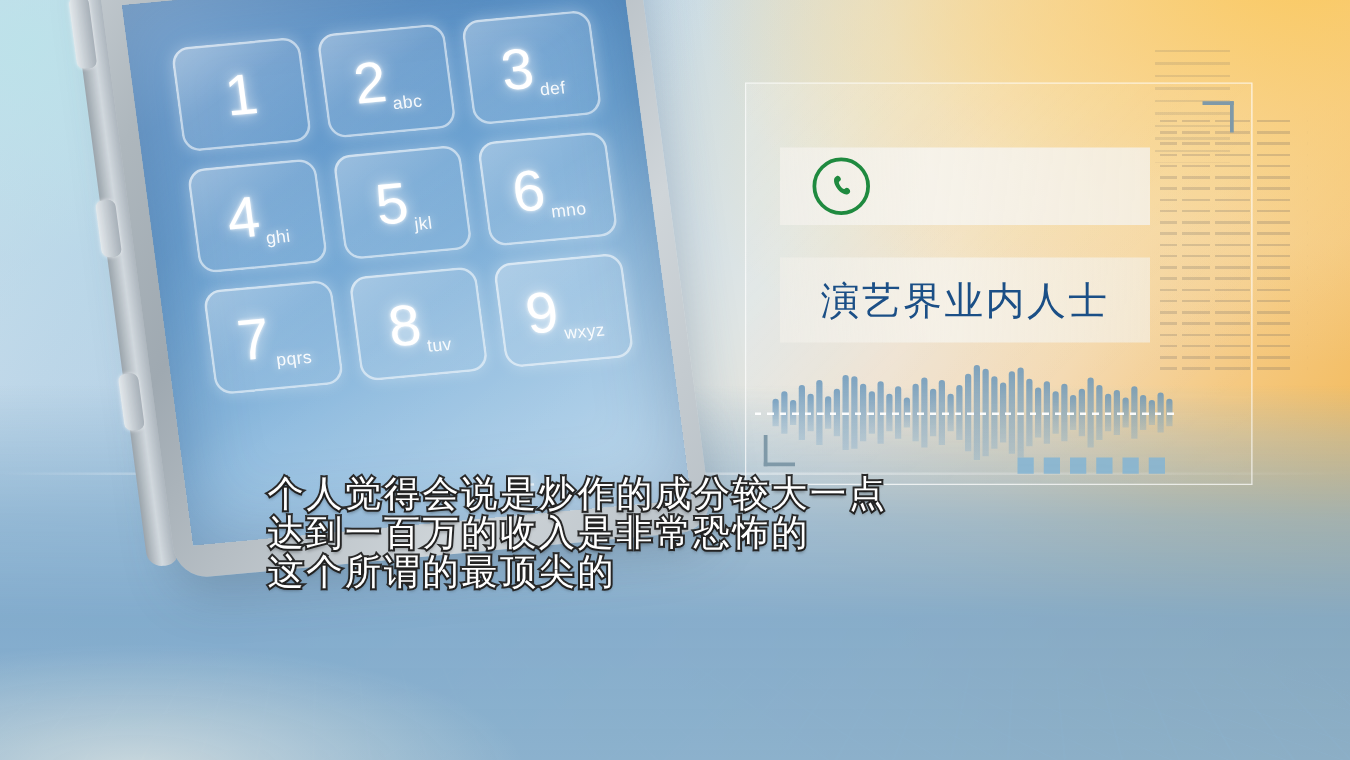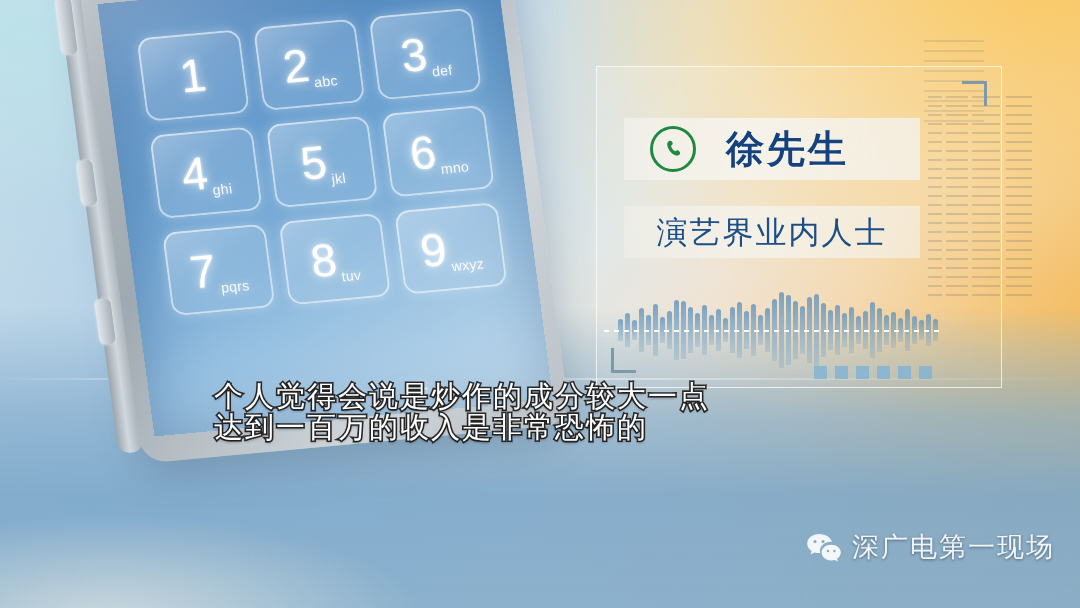--- a/index.html
+++ b/index.html
@@ -198,21 +198,21 @@
   }
   .phone-badge svg{display:block;}
   .name-text{
     margin-left:30px;
     font-size:38px;font-weight:bold;color:#14427e;
     letter-spacing:3px;line-height:1;
     text-shadow:0 1px 0 rgba(255,255,255,.5);
   }
 
   .role-panel{
-    position:absolute;left:624px;top:206px;width:296px;height:52px;
+    position:absolute;left:624px;top:206px;width:296px;height:68px;
     background:linear-gradient(to right, rgba(242,240,234,.58) 0%, rgba(246,244,238,.78) 45%, rgba(243,240,232,.66) 100%);
     display:flex;align-items:center;justify-content:center;
   }
   .role-text{
     font-size:31px;color:#1b4f86;letter-spacing:2px;line-height:1;
   }
 
   
   .subs{
     position:absolute;left:214px;top:381px;
@@ -372,39 +372,26 @@
       <div class="wf-sq"></div>
       <div class="wf-sq"></div>
     </div>
 
   <div class="name-panel">
     <span class="phone-badge">
       <svg width="22" height="22" viewBox="0 0 24 24" aria-hidden="true">
         <path d="M7.8 3.2c1.6-.9 3 .4 3.6 1.6.6 1.2.2 2.1-.6 2.7-.8.6-1.1 1-.7 2.1.5 1.4 1.6 3 2.9 4.1 1.1 1 1.6.8 2.3.2.8-.7 1.8-.9 2.9-.1 1.2.9 2.2 2.4 1.2 3.8-1 1.5-3 1.9-4.9 1.2-2.4-.9-4.8-3-6.4-5.3C6.4 11 5.5 8.4 5.7 6.3c.1-1.3.8-2.4 2.1-3.1z" fill="#1f8a3f"></path>
       </svg>
     </span>
-    <span class="name-text">徐先生</span>
   </div>
 
   <div class="role-panel">
     <span class="role-text">演艺界业内人士</span>
   </div>
 
   <div class="subs" id="subs">
       <div class="sub-line">个人觉得会说是炒作的成分较大一点</div>
       <div class="sub-line">达到一百万的收入是非常恐怖的</div>
+      <div class="sub-line">这个所谓的最顶尖的</div>
     </div>
 
-  <div class="watermark">
-    <span class="wechat-icon">
-      <svg width="36" height="30" viewBox="0 0 36 30" aria-hidden="true">
-        <path d="M13 2C6.4 2 1.2 6.3 1.2 11.6c0 3 1.7 5.6 4.4 7.4l-1.1 3.4 3.9-2c1.4.4 2.9.6 4.6.6.4 0 .8 0 1.2-.1-.2-.7-.3-1.4-.3-2.1 0-5 4.9-9 10.9-9 .4 0 .8 0 1.2.1C24.9 5.6 19.5 2 13 2z" fill="#f4f7f9"></path>
-        <ellipse cx="9" cy="9.4" rx="1.5" ry="1.5" fill="#8aa7bd"></ellipse>
-        <ellipse cx="17" cy="9.4" rx="1.5" ry="1.5" fill="#8aa7bd"></ellipse>
-        <path d="M34.8 20.6c0-4.3-4.3-7.8-9.6-7.8s-9.6 3.5-9.6 7.8c0 4.3 4.3 7.8 9.6 7.8 1.2 0 2.4-.2 3.5-.5l3.2 1.7-.9-2.8c2.3-1.5 3.8-3.7 3.8-6.2z" fill="#f4f7f9"></path>
-        <ellipse cx="22" cy="19" rx="1.2" ry="1.2" fill="#8aa7bd"></ellipse>
-        <ellipse cx="28.4" cy="19" rx="1.2" ry="1.2" fill="#8aa7bd"></ellipse>
-      </svg>
-    </span>
-    <span class="wm-text">深广电第一现场</span>
-  </div>
 
 </div>
 
 </body></html>

